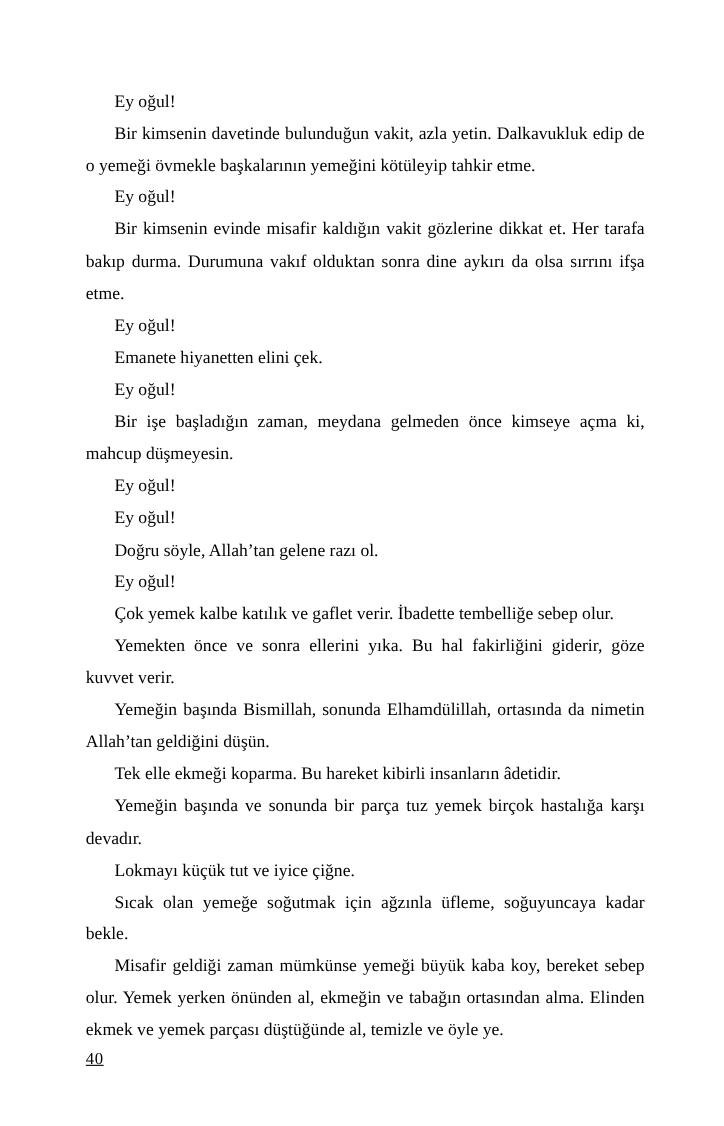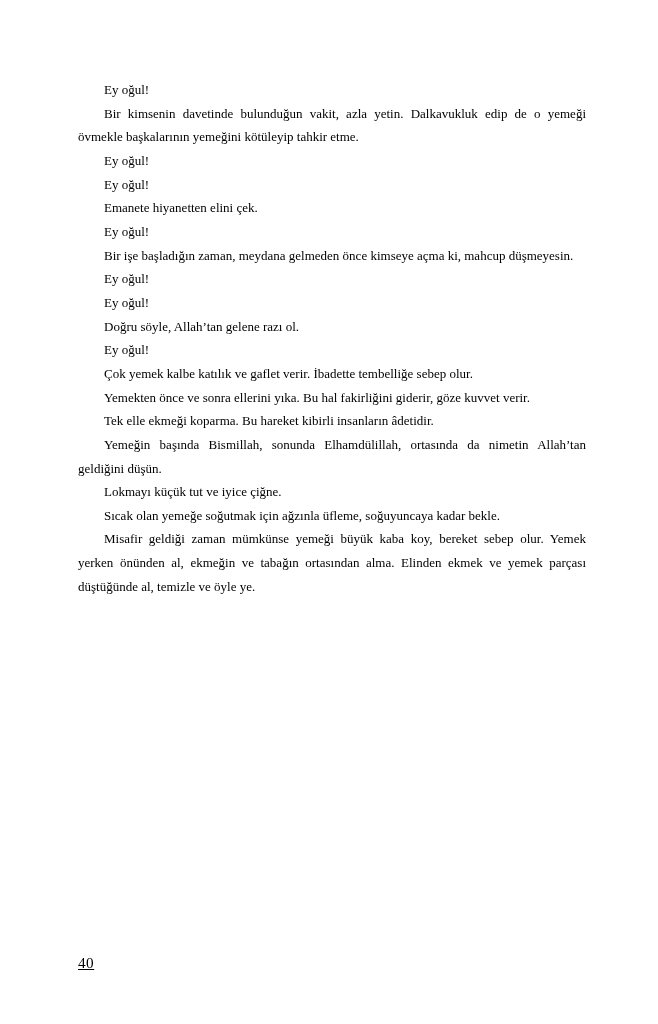--- a/index.html
+++ b/index.html
@@ -15,21 +15,21 @@
     overflow: hidden;
   }
   .page {
     position: relative;
     width: 658px;
     height: 1024px;
     box-sizing: border-box;
     padding: 78px 72px 0 78px;
   }
   .body-text {
-    font-size: 13px;
+    font-size: 16px;
     line-height: 1.82;
     text-align: justify;
     text-justify: inter-word;
     hyphens: none;
   }
   .para {
     margin: 0;
     text-indent: 26px;
   }
   .para.bold {
@@ -46,32 +46,34 @@
 </style>
 </head>
 <body>
 
 <div class="page">
 
   <div class="body-text">
     <p class="para">Ey oğul!</p>
     <p class="para">Bir kimsenin davetinde bulunduğun vakit, azla yetin. Dalkavukluk edip de o yemeği övmekle başkalarının yemeğini kötüleyip tahkir etme.</p>
     <p class="para"> Ey oğul!</p>
+    <p class="para">Bir kimsenin evinde misafir kaldığın vakit gözlerine dikkat et. Her tarafa bakıp durma. Durumuna vakıf olduktan sonra dine aykırı da olsa sırrını ifşa etme.</p>
     <p class="para">Ey oğul!</p>
     <p class="para">Emanete hiyanetten elini çek.</p>
     <p class="para">Ey oğul!</p>
     <p class="para">Bir işe başladığın zaman, meydana gelmeden önce kimseye açma ki, mahcup düşmeyesin.</p>
     <p class="para">Ey oğul!</p>
     <p class="para"> Ey oğul!</p>
     <p class="para bold">Doğru söyle, Allah’tan gelene razı ol.</p>
     <p class="para">Ey oğul!</p>
     <p class="para">Çok yemek kalbe katılık ve gaflet verir. İbadette tembelliğe sebep olur.</p>
     <p class="para">Yemekten önce ve sonra ellerini yıka. Bu hal fakirliğini giderir, göze kuvvet verir.</p>
+    <p class="para">Yemeğin başında Bismillah, sonunda Elhamdülillah, ortasında da nimetin Allah’tan geldiğini düşün.</p>
     <p class="para">Tek elle ekmeği koparma. Bu hareket kibirli insanların âdetidir.</p>
-    <p class="para">Yemeğin başında Bismillah, sonunda Elhamdülillah, ortasında da nimetin Allah’tan geldiğini düşün.</p>
+    <p class="para">Yemeğin başında ve sonunda bir parça tuz yemek birçok hastalığa karşı devadır.</p>
     <p class="para">Lokmayı küçük tut ve iyice çiğne.</p>
     <p class="para">Sıcak olan yemeğe soğutmak için ağzınla üfleme, soğuyuncaya kadar bekle.</p>
     <p class="para">Misafir geldiği zaman mümkünse yemeği büyük kaba koy, bereket sebep olur. Yemek yerken önünden al, ekmeğin ve tabağın ortasından alma. Elinden ekmek ve yemek parçası düştüğünde al, temizle ve öyle ye.</p>
   </div>
 
   <div class="folio">40</div>
 
 </div>
 
 </body></html>

